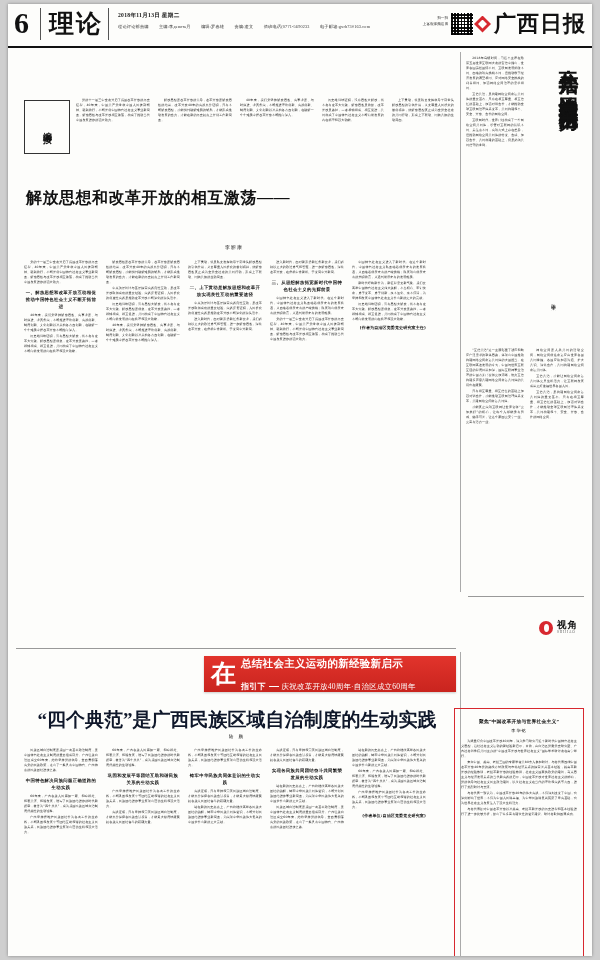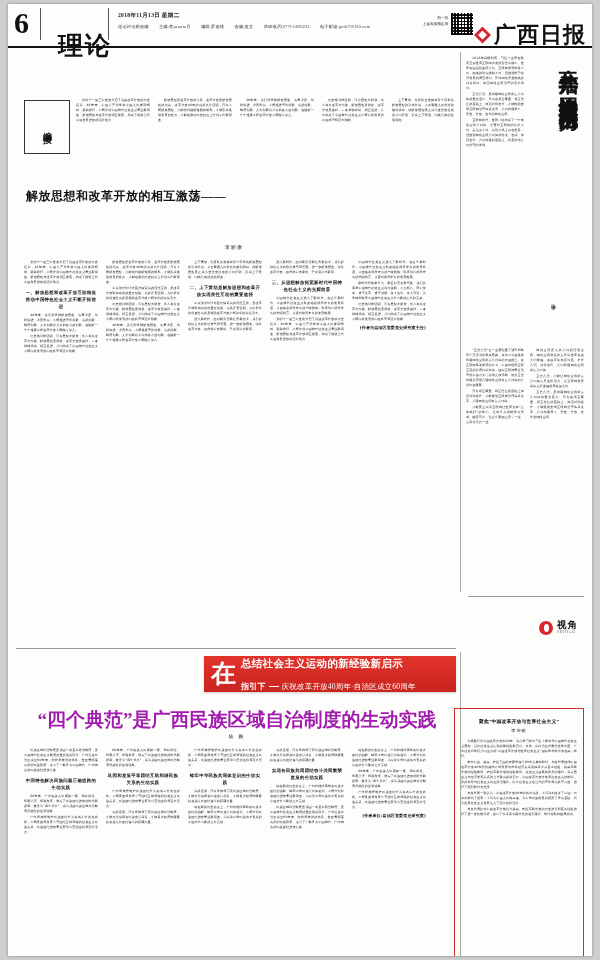--- a/index.html
+++ b/index.html
@@ -12,32 +12,32 @@
     position:absolute;left:8px;top:4px;width:584px;height:952px;
     background:#fdfdfb;
     box-shadow:0 0 3px rgba(0,0,0,.35);
     overflow:hidden;
   }
 
   
   .masthead{position:relative;height:42px;border-bottom:2px solid #111;}
   .pageno{position:absolute;left:6px;top:2px;font-size:30px;font-weight:bold;line-height:34px;color:#111;font-family:"Liberation Serif",serif;}
   .vrule{position:absolute;top:4px;width:1px;height:32px;background:#555;}
-  .sectname{position:absolute;left:50px;top:6px;font-size:25px;font-weight:bold;letter-spacing:2px;color:#111;line-height:28px;margin-top:22px;}
+  .sectname{position:absolute;left:41px;top:6px;font-size:25px;font-weight:bold;letter-spacing:2px;color:#111;line-height:28px;}
   .mh-meta{position:absolute;left:110px;top:7px;}
   .mh-date{font-size:5.6px;font-weight:bold;color:#111;letter-spacing:.3px;line-height:8px;}
   .mh-credits{margin-top:4px;font-size:4.2px;color:#333;line-height:7px;letter-spacing:.2px;}
   .mh-credits span{margin-right:9px;}
   .qr{position:absolute;right:118px;top:8px;width:22px;height:22px;
       background:
         repeating-linear-gradient(90deg,#111 0 1.6px,#fff 1.6px 3.2px),
         repeating-linear-gradient(0deg,#111 0 1.6px,#fff 1.6px 3.2px);
       background-blend-mode:multiply;border:1px solid #fff;}
   .qr-label{position:absolute;right:144px;top:11px;text-align:right;font-size:3.6px;color:#222;line-height:6px;}
-  .brand{position:absolute;right:6px;top:20px;display:flex;align-items:center;}
+  .brand{position:absolute;right:6px;top:9px;display:flex;align-items:center;}
   .brand-mark{width:17px;height:17px;margin-right:3px;background:#d7282f;
      clip-path:polygon(50% 0,100% 50%,50% 100%,0 50%);position:relative;}
   .brand-mark:after{content:"";position:absolute;left:4px;top:4px;width:9px;height:9px;background:#fdfdfb;clip-path:polygon(50% 0,100% 50%,50% 100%,0 50%);}
   .brand-name{font-size:22px;font-weight:bold;color:#111;letter-spacing:1px;font-family:"Liberation Serif",serif;line-height:22px;}
 
   
   .body{position:relative;height:908px;}
   .colrule{position:absolute;background:#aaa;width:1px;}
   .hrule{position:absolute;background:#999;height:1px;}
 
@@ -46,21 +46,21 @@
       letter-spacing:.15px;word-break:break-all;font-family:"DejaVu Sans",sans-serif;}
   .tx p{margin:0 0 1px 0;text-indent:6px;}
   .tx.ind p{text-indent:6.2px;}
 
   
   .ednote{position:absolute;left:16px;top:52px;width:44px;height:52px;
      border:1px solid #333;display:flex;align-items:center;justify-content:center;}
   .ednote span{font-size:9px;font-weight:bold;line-height:11px;writing-mode:vertical-rl;letter-spacing:2px;color:#111;}
 
   
-  .kicker{position:absolute;left:18px;top:140px;width:400px;font-size:12px;font-weight:bold;color:#111;letter-spacing:.5px;}
+  .kicker{position:absolute;left:18px;top:140px;width:400px;font-size:16px;font-weight:bold;color:#111;letter-spacing:.5px;}
   .head1{position:absolute;left:16px;top:155px;width:420px;text-align:center;
       font-size:25.5px;font-weight:bold;color:#111;letter-spacing:-.2px;line-height:30px;
       font-family:"DejaVu Sans",sans-serif;}
   .byline1{position:absolute;left:16px;top:196px;width:420px;text-align:center;font-size:5px;color:#222;letter-spacing:1px;}
 
   
   .subhead{font-size:4.4px;font-weight:bold;color:#111;text-align:center;line-height:7px;margin:4px 0 3px;letter-spacing:.3px;}
   .srcline{font-size:4px;font-weight:bold;color:#111;text-align:right;margin-top:3px;}
 
   
@@ -75,21 +75,21 @@
      box-shadow:0 1px 2px rgba(0,0,0,.2);}
   .banner-zai{font-size:25px;font-weight:bold;color:#fff;margin:0 5px 0 7px;line-height:26px;font-family:"DejaVu Sans",sans-serif;}
   .banner-txt{color:#fff;}
   .banner-l1{font-size:10.5px;font-weight:bold;letter-spacing:.3px;line-height:13px;}
   .banner-l2{font-size:7.5px;line-height:11px;margin-top:11px;letter-spacing:.2px;display:flex;align-items:center;}
   .banner-l2 b{font-weight:bold;font-size:8px;}
   .banner-dash{display:inline-block;width:10px;height:1px;background:#fff;margin:0 3px;}
 
   
   .head2{position:absolute;left:14px;top:660px;width:430px;text-align:center;
-     font-size:19px;font-weight:bold;color:#a21caf;line-height:24px;letter-spacing:0px;
+     font-size:19px;font-weight:bold;color:#0f172a;line-height:24px;letter-spacing:0px;
      font-family:"Liberation Serif",serif;}
   .byline2{position:absolute;left:14px;top:686px;width:430px;text-align:center;font-size:4.6px;color:#222;letter-spacing:2px;}
 
   
   .shijiao{position:absolute;right:14px;top:572px;display:flex;align-items:center;}
   .shijiao-mark{width:14px;height:14px;border-radius:50%;background:#d7282f;margin-right:4px;position:relative;}
   .shijiao-mark:after{content:"";position:absolute;left:4.5px;top:3px;width:5px;height:8px;background:#fdfdfb;border-radius:50% 50% 50% 50%;}
   .shijiao-cn{font-size:9.5px;font-weight:bold;color:#111;line-height:10px;letter-spacing:1px;}
   .shijiao-en{font-size:3.4px;color:#555;letter-spacing:.8px;line-height:5px;}
 

